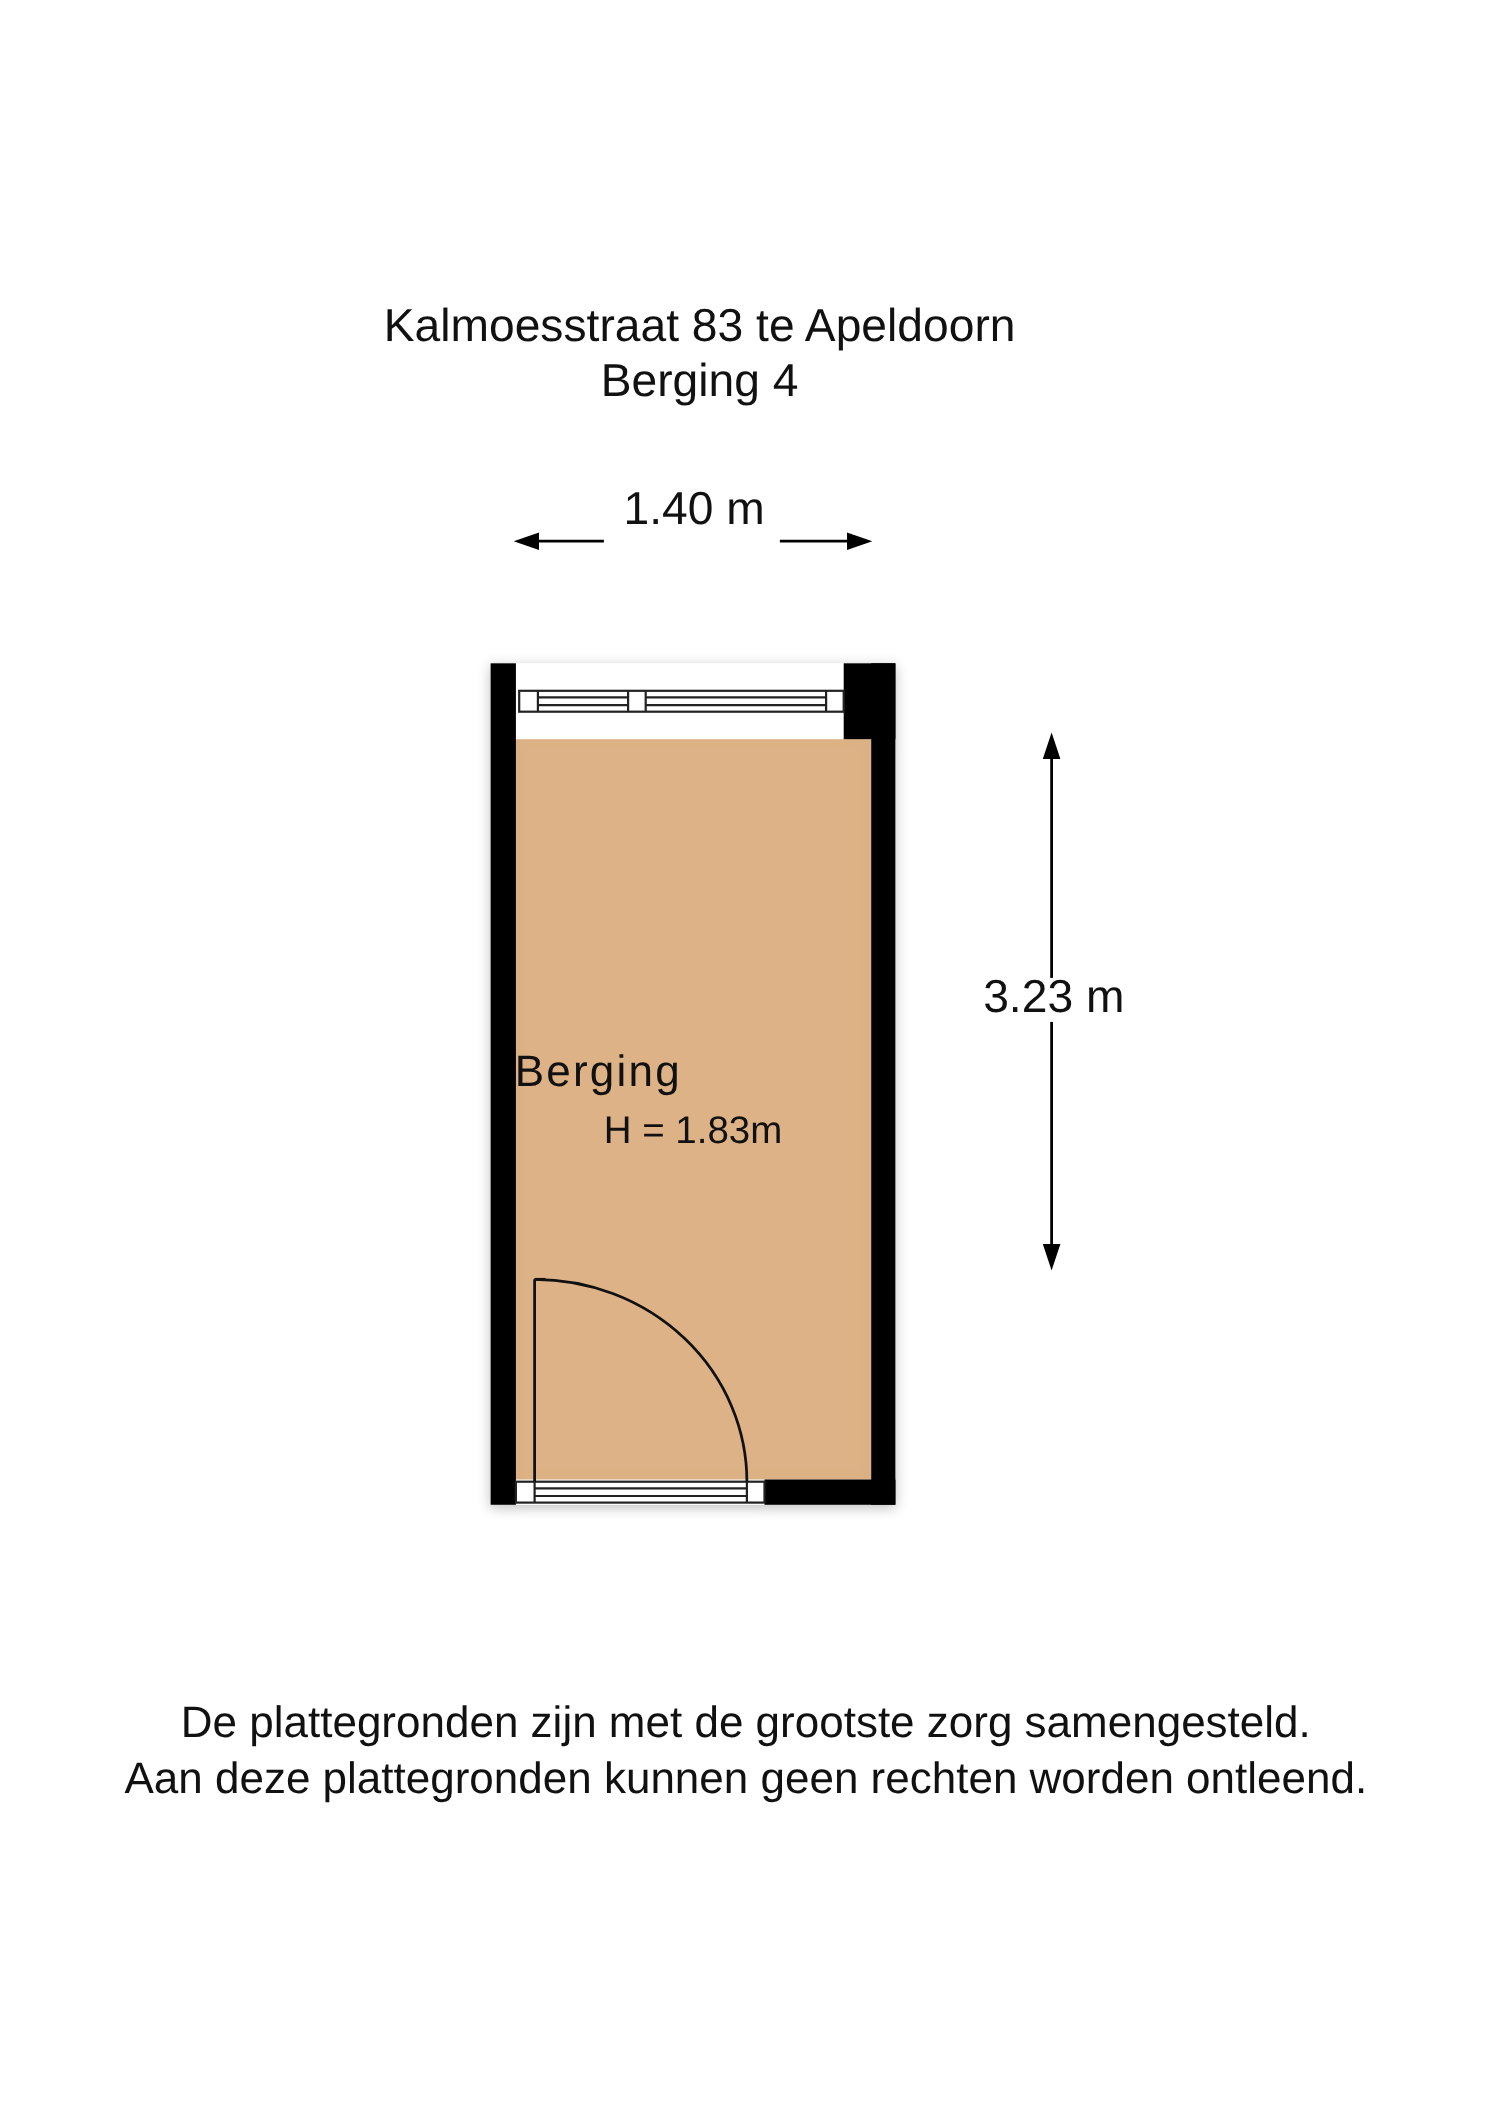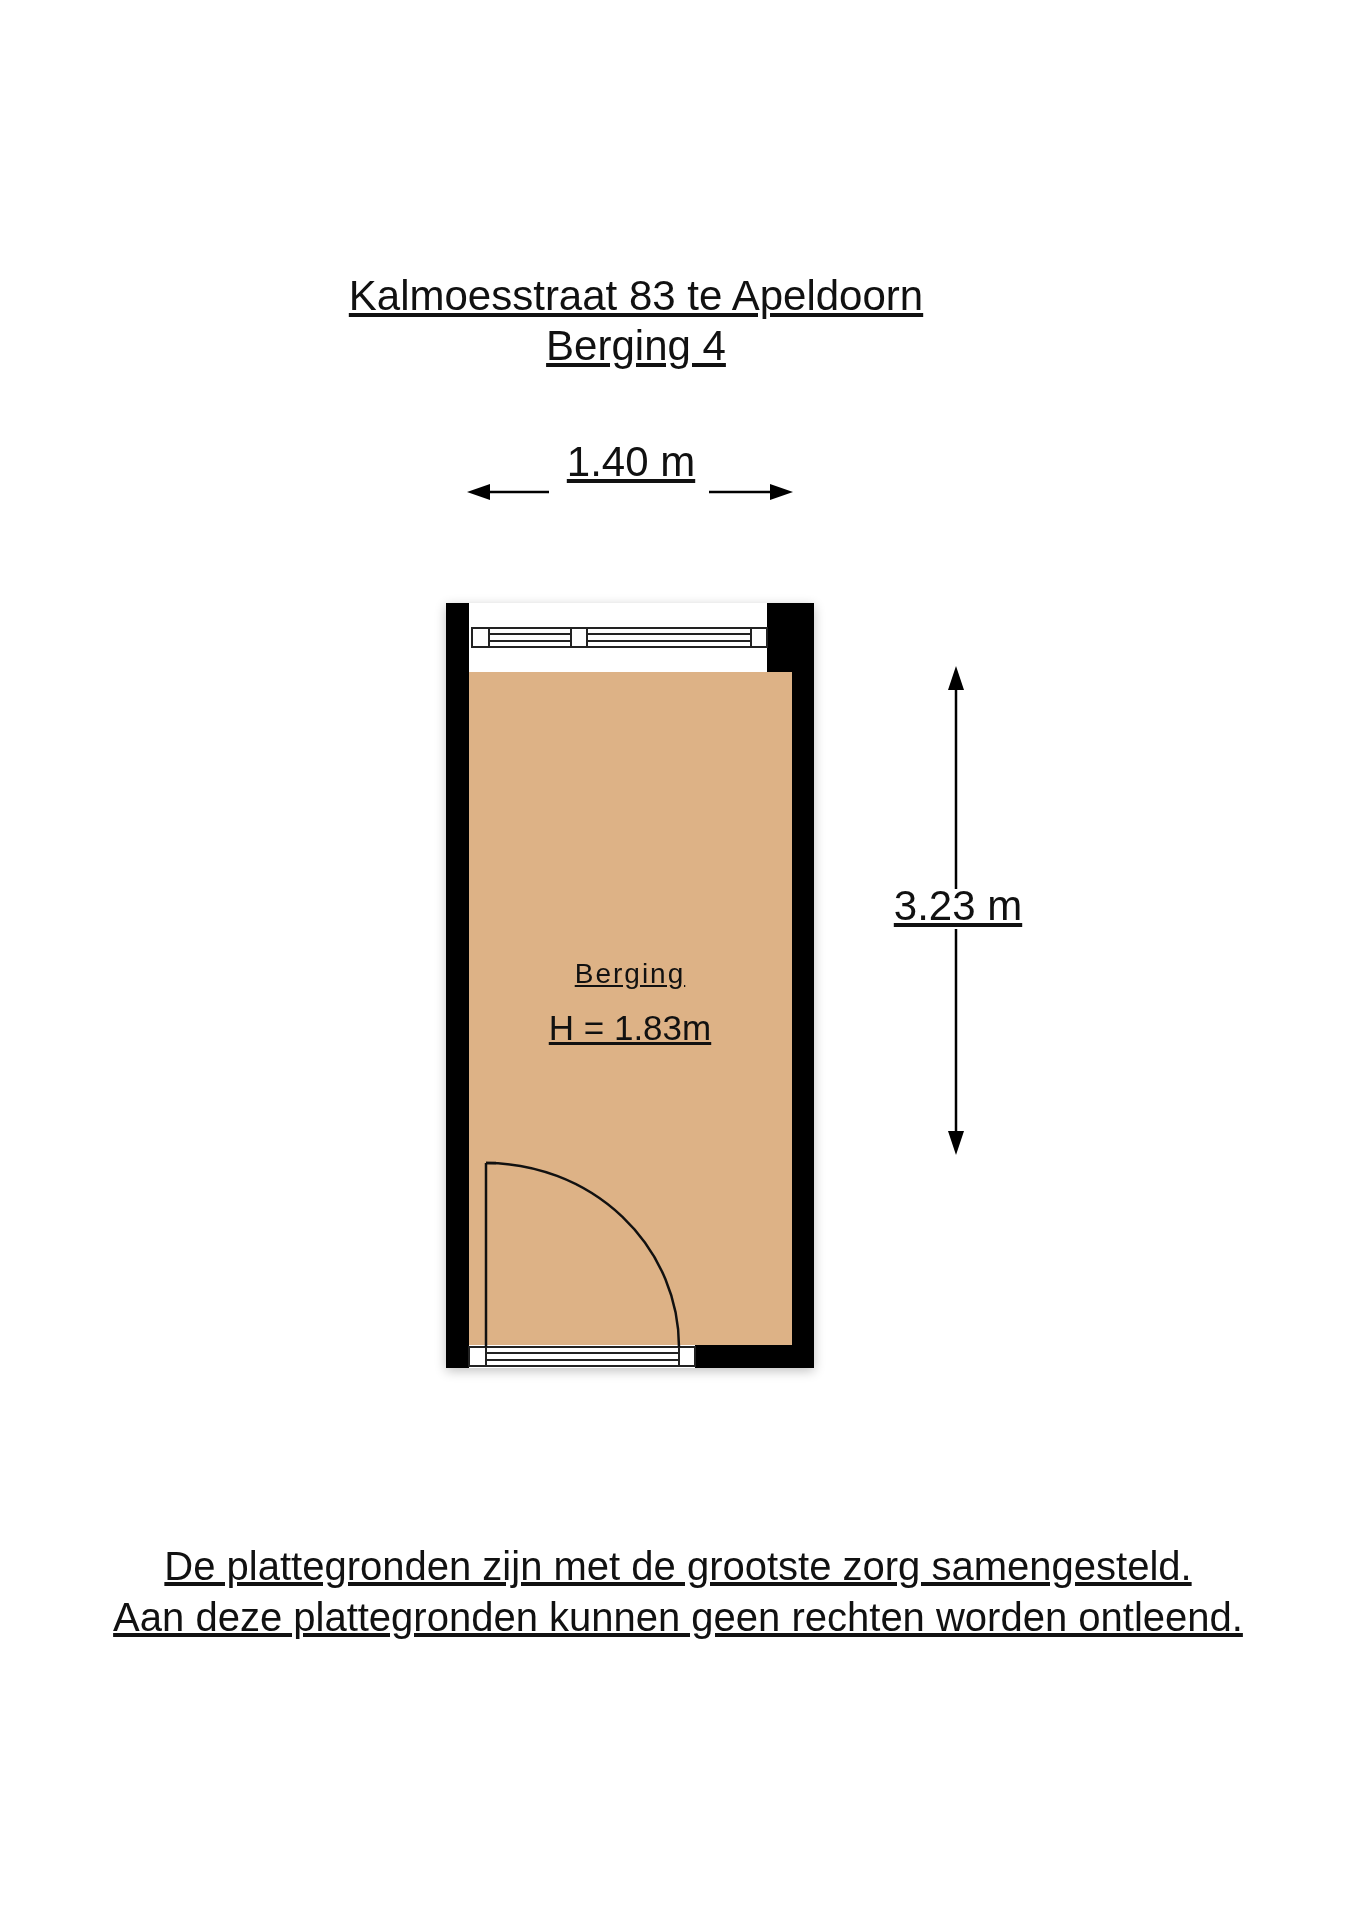--- a/index.html
+++ b/index.html
@@ -1,24 +1,24 @@
 <!DOCTYPE html>
 <html><head>
 <meta charset="utf-8">
 <style>
   html, body { margin: 0; padding: 0; background: #ffffff; }
   body { width: 1358px; height: 1920px; position: relative; overflow: hidden;
          font-family: "Liberation Sans", sans-serif; color: #111; }
-  .abs { position: absolute; text-decoration: underline; }
+  .abs { position: absolute; }
   .title { left: 0; width: 1272px; text-align: center; font-size: 42px; line-height: 50px; white-space: nowrap; }
   #title-1 { top: 271px; }
   #title-2 { top: 321px; }
   .dim-h-label { top: 437px; left: 556px; width: 150px; text-align: center; font-size: 42px; line-height: 50px; }
   .dim-v-label { top: 881px; left: 878px; width: 160px; text-align: center; font-size: 42px; line-height: 50px; background: transparent; }
-  .room-name { left: 468px; width: 324px; text-align: center; font-size: 28px; letter-spacing: 2px; line-height: 40px; top: 954px; }
+  .room-name { left: 468px; width: 324px; text-align: left; font-size: 40px; letter-spacing: 2px; line-height: 40px; top: 954px; }
   .room-height { left: 468px; width: 324px; text-align: center; font-size: 35px; line-height: 40px; top: 1008px; }
   .disclaimer { left: 0; width: 1356px; text-align: center; font-size: 40px; line-height: 51px; white-space: nowrap; }
   #disc-1 { top: 1541px; left: 0; }
   #disc-2 { top: 1592px; left: 0; }
   svg { position: absolute; left: 0; top: 0; }
 </style>
 </head>
 <body>
 
 <div class="abs title" id="title-1">Kalmoesstraat 83 te Apeldoorn</div>

